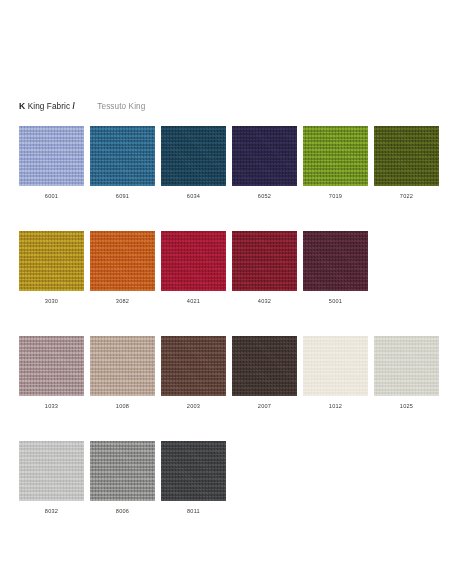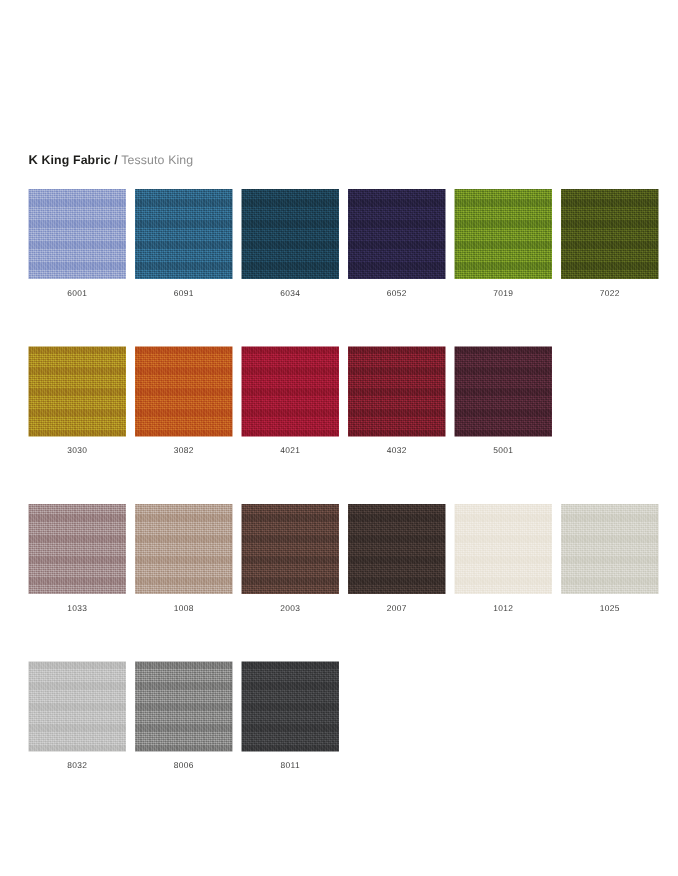--- a/index.html
+++ b/index.html
@@ -13,23 +13,23 @@
 
   .catalog-title {
     position: absolute;
     left: 19px; top: 101px;
     font-size: 8.2px;
     letter-spacing: 0.1px;
     white-space: nowrap;
     line-height: 10px;
   }
   .catalog-title .code { font-weight: bold; color: #1d1d1b; font-size: 8.6px; }
-  .catalog-title .name-en { color: #1d1d1b; font-weight: 700; }
+  .catalog-title .name-en { color: #1d1d1b; font-weight: 400; }
   .catalog-title .sep { color: #1d1d1b; font-weight: 600; }
-  .catalog-title .name-it { color: #8d8d8d; font-weight: 400; }
+  .catalog-title .name-it { color: #8d8d8d; font-weight: 400; margin-left: 20px; }
 
   .swatch-grid {
     position: absolute;
     left: 19px; top: 126px;
     width: 420px;
   }
   .swatch-row {
     display: flex;
     gap: 6px;
     margin-bottom: 31px;

